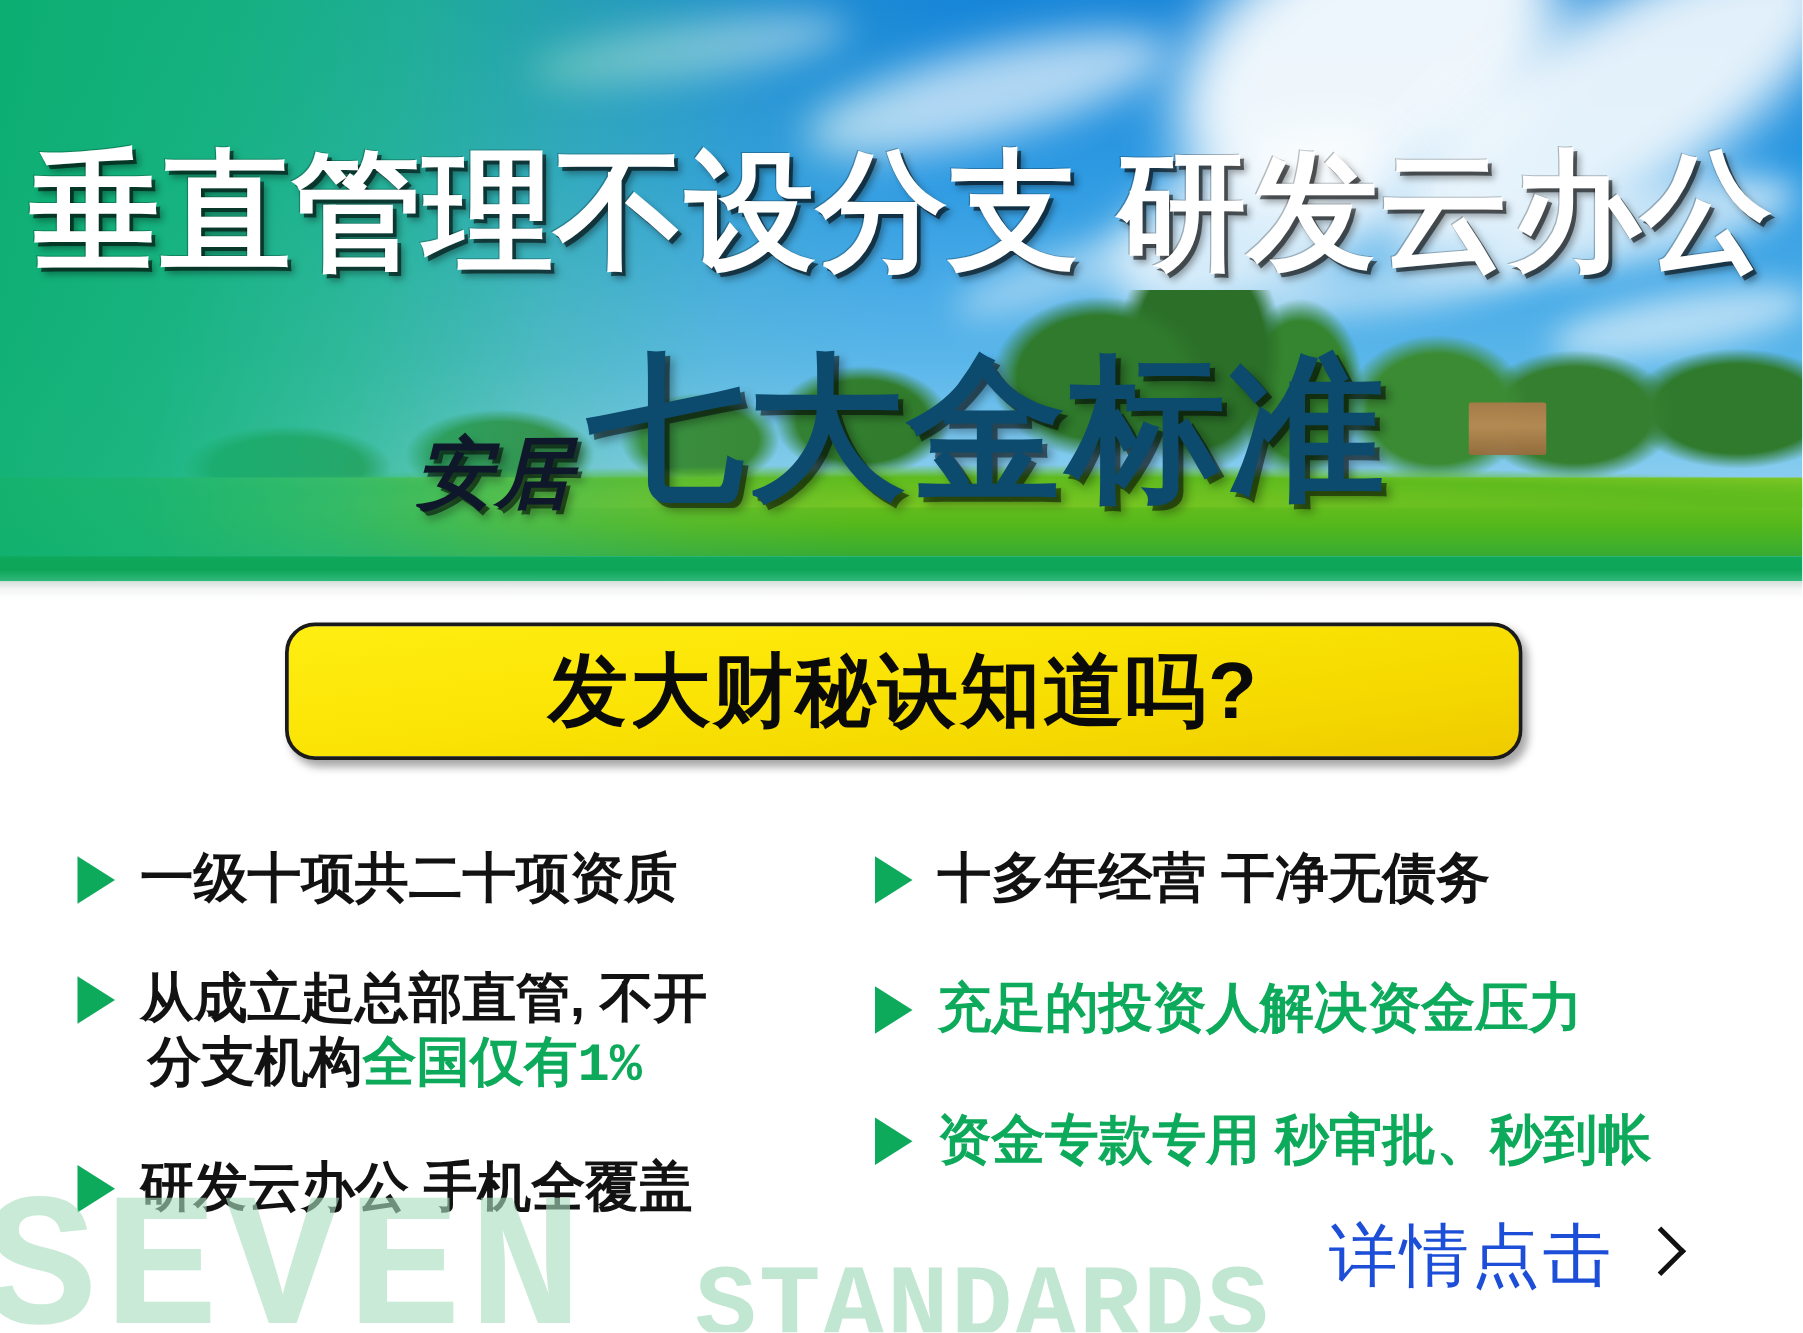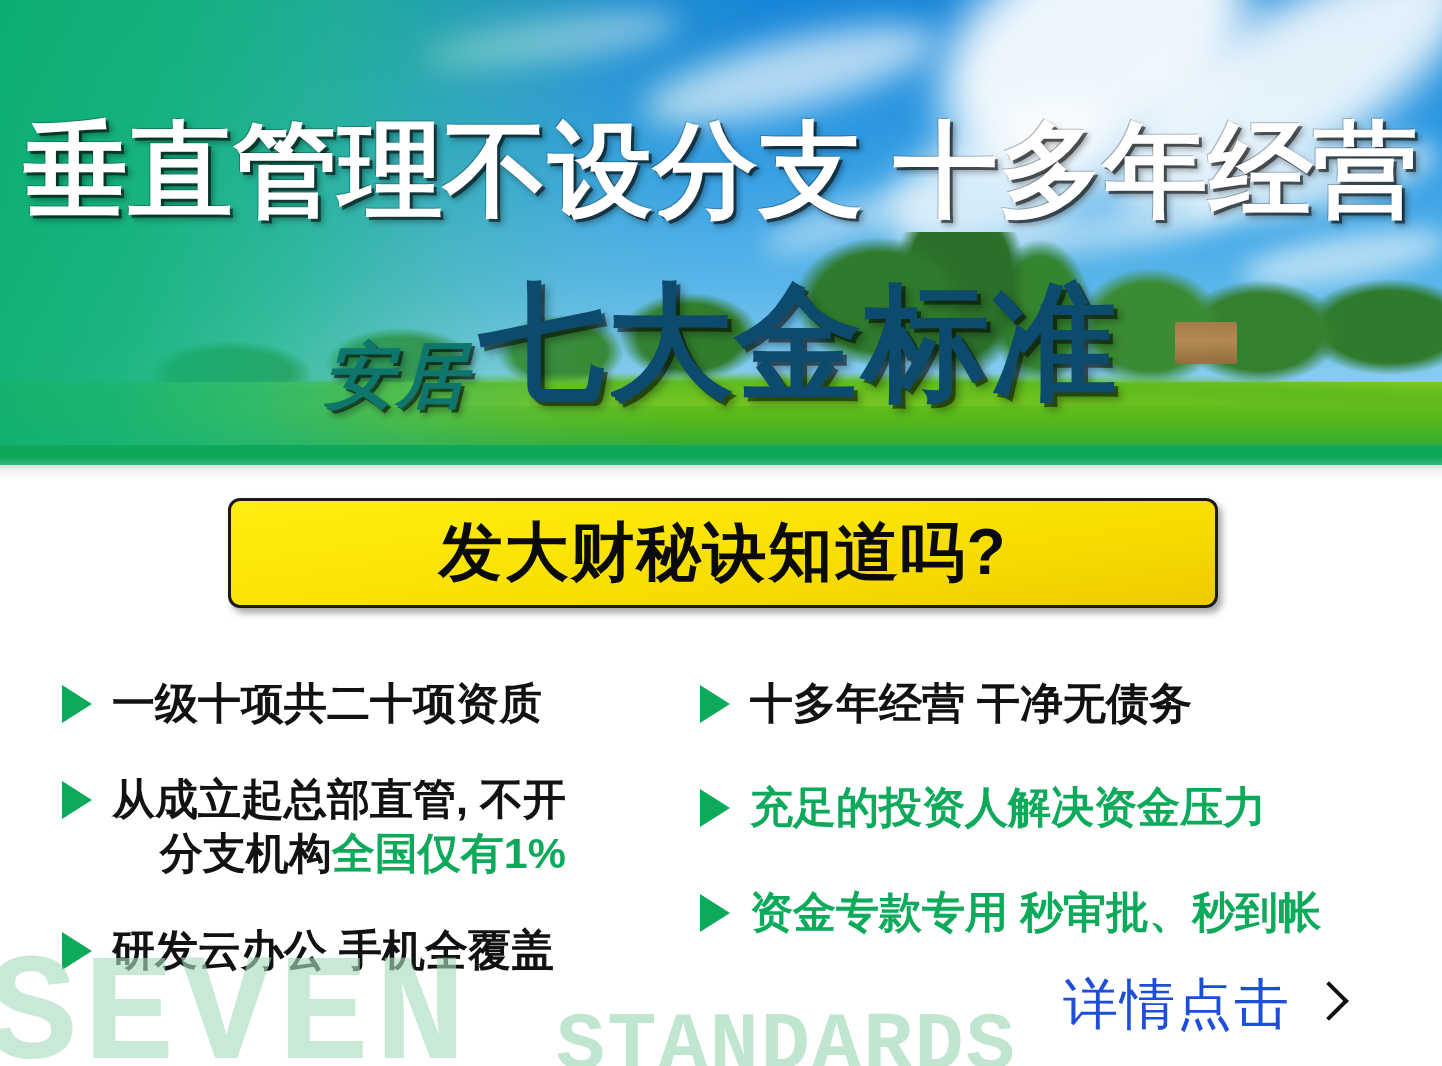--- a/index.html
+++ b/index.html
@@ -98,23 +98,23 @@
        5px 5px 6px rgba(0,0,0,.35),
       -1px -1px 0 rgba(0,0,0,.25);
     white-space:nowrap;
   }
   .headline2-wrap {
     position:absolute; left:0; right:0; top:280px;
     text-align:center; white-space:nowrap;
   }
   .h2-gold {
     display:inline-block;
-    font-size:71px; line-height:1; font-weight:700;
+    font-size:62px; line-height:1; font-weight:700;
     font-style:italic;
-    color:#0f766e;
+    color:#0f172a;
     vertical-align:-14px;
     letter-spacing:2px;
     text-shadow:
        3px 3px 0 rgba(0,0,0,.55),
        5px 6px 7px rgba(0,0,0,.35);
   }
   .h2-white {
     display:inline-block;
     font-size:126px; line-height:1; font-weight:700;
     color:#0c4a6e;
@@ -123,54 +123,54 @@
     text-shadow:
        4px 4px 0 rgba(0,0,0,.5),
        7px 7px 8px rgba(0,0,0,.33);
   }
 
   
   .yellow-banner {
     position:absolute; left:228px; top:498px; width:990px; height:110px;
     background:linear-gradient(172deg,#ffee12 0%, #fbe506 38%, #f5d900 72%, #efcb00 100%);
     border:3px solid #1a1a1a;
-    border-radius:12px;
+    border-radius:24px;
     box-shadow:4px 5px 7px rgba(0,0,0,.35);
     display:flex; align-items:center; justify-content:center;
   }
   .yellow-banner-text {
     font-size:64px; font-weight:700; color:#0a0a0a;
     letter-spacing:2px; line-height:1;
     white-space:nowrap;
     transform:translateY(-1px);
   }
 
   
-  .bullets { position:absolute; left:0; top:660px; width:1140px; height:340px;text-align:right; }
+  .bullets { position:absolute; left:0; top:660px; width:1140px; height:340px; }
   .col-left  { position:absolute; left:62px;  top:0; width:620px; }
   .col-right { position:absolute; left:700px; top:0; width:700px; }
 
   .bullet { display:flex; align-items:flex-start; gap:20px; }
   .tri {
     flex:0 0 auto;
     width:0;height:0;
     border-left:30px solid #0daa5b;
     border-top:19px solid transparent;
     border-bottom:19px solid transparent;
     margin-top:9px;
   }
   .btext {
     font-size:43px; font-weight:700; color:#121212;
     line-height:1.26; letter-spacing:0px;
     white-space:nowrap;
   }
   .btext.green { color:#0daa5b; }
   .btext .hl { color:#0daa5b; }
   .btext .ln { display:block; }
-  .btext .ln.indent { margin-left:6px; }
+  .btext .ln.indent { margin-left:6px;font-family:Liberation Mono, monospace; }
 
   .bl1 { position:absolute; left:0; top:16px; }
   .bl2 { position:absolute; left:0; top:112px; }
   .bl3 { position:absolute; left:0; top:263px; }
 
   .br1 { position:absolute; left:0; top:16px; }
   .br2 { position:absolute; left:0; top:120px; }
   .br3 { position:absolute; left:0; top:225px; }
 
   
@@ -234,21 +234,21 @@
     <div class="cloud c6"></div>
     <div class="cloud c7"></div>
     <div class="cloud c8"></div>
     <div class="cloud c9"></div>
     <div class="treeline"></div>
     <div class="house"></div>
     <div class="grass"></div>
     <div class="greenwash"></div>
     <div class="greenstrip"></div>
 
-    <div class="headline1">垂直管理不设分支 十多年经营</div>
+    <div class="headline1">垂直管理不设分支 研发云办公</div>
 
     <div class="headline2-wrap">
       <span class="h2-gold">安居</span><span class="h2-white">七大金标准</span>
     </div>
   </div>
   <div class="hero-shadow"></div>
 
   <div class="yellow-banner">
     <span class="yellow-banner-text">发大财秘诀知道吗?</span>
   </div>

